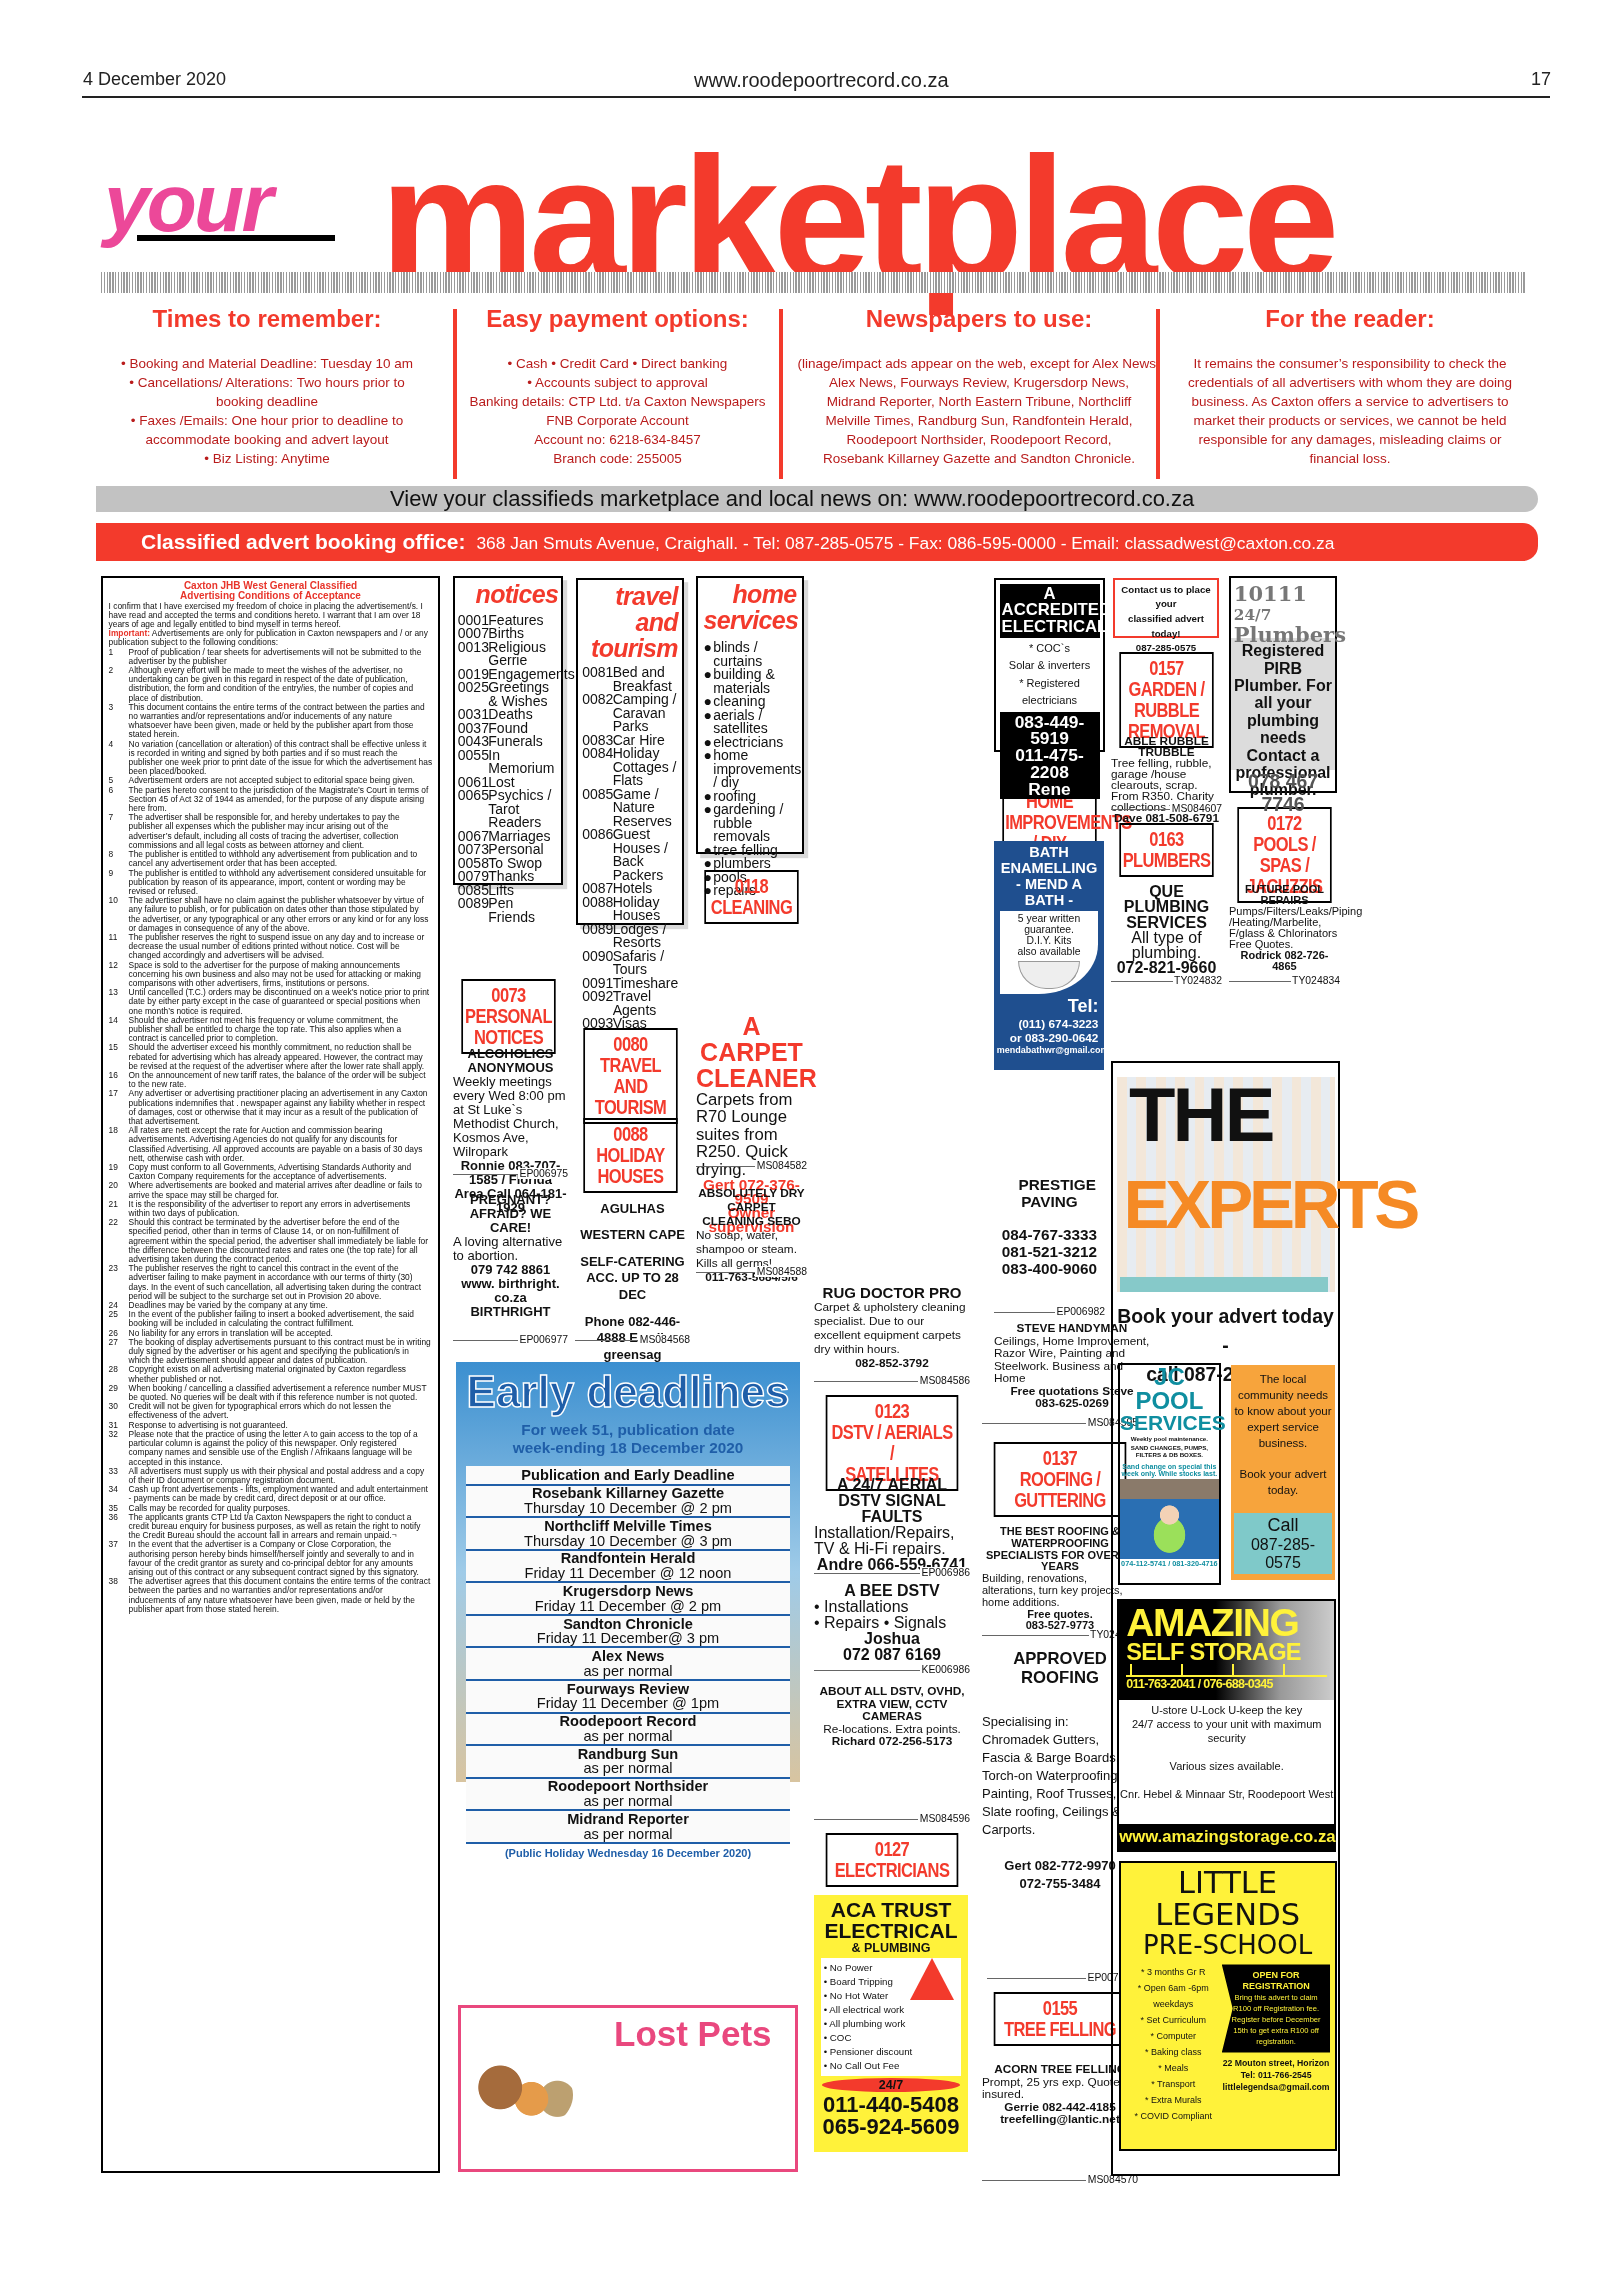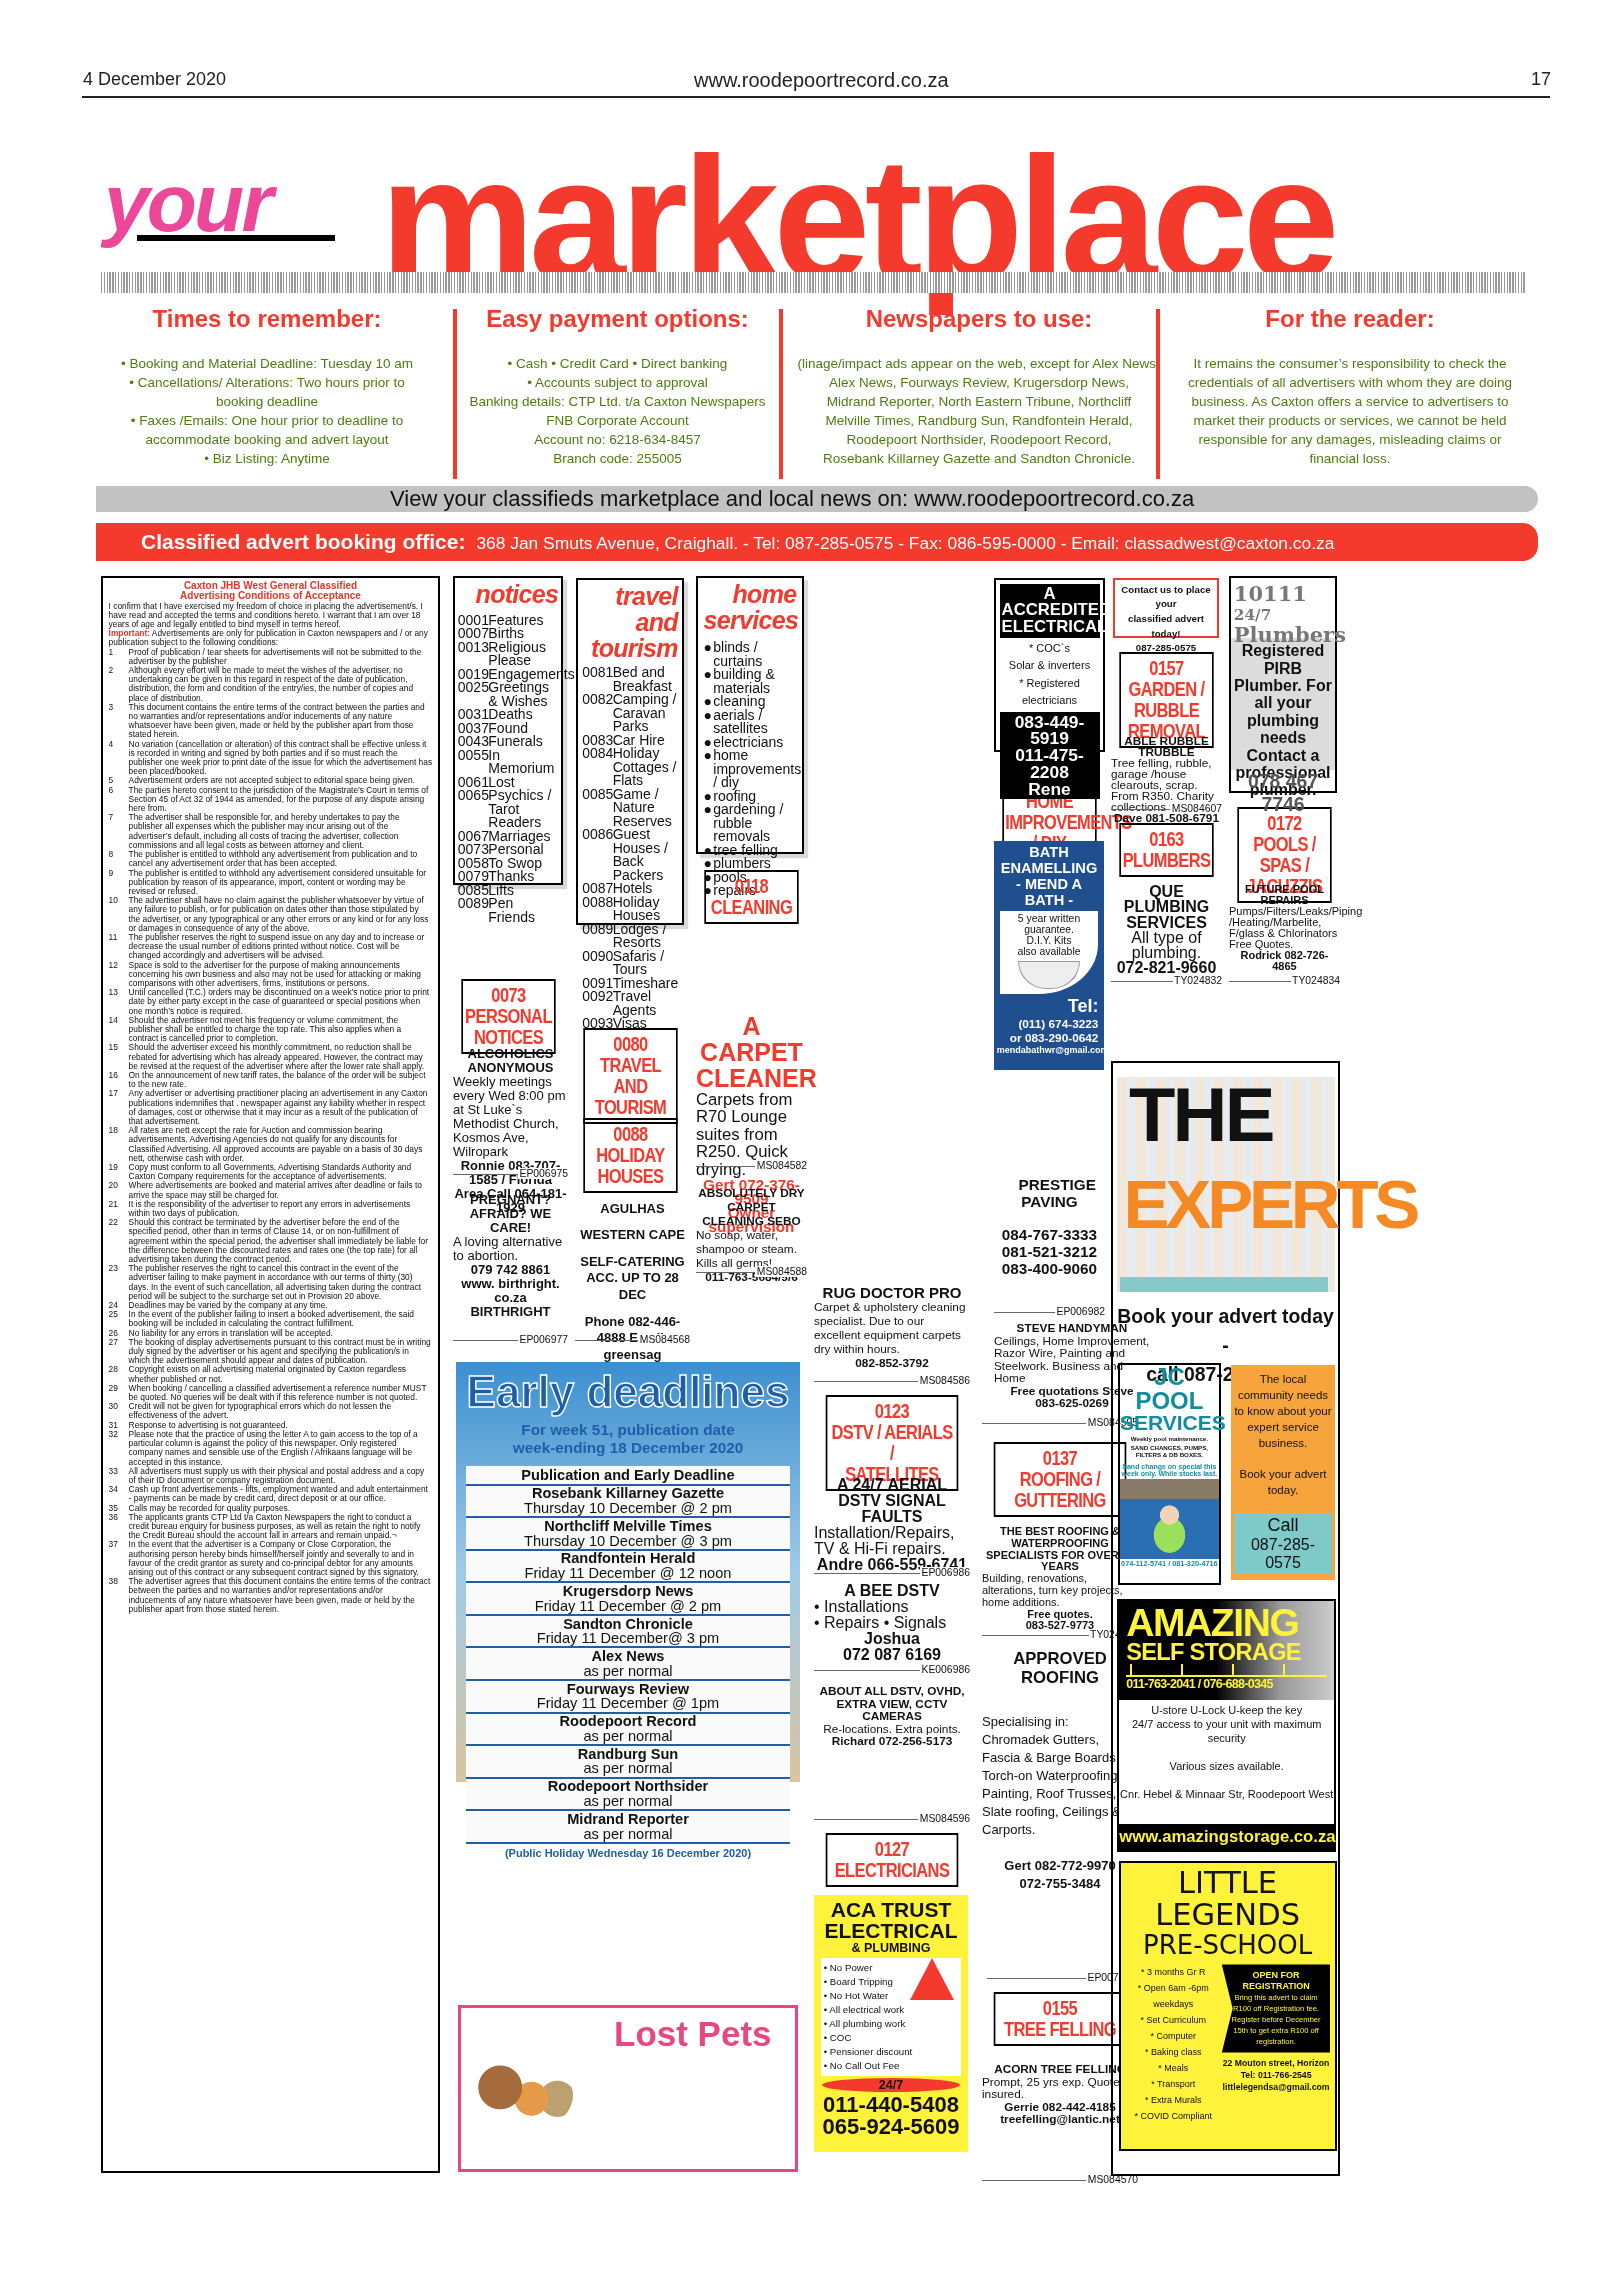--- a/index.html
+++ b/index.html
@@ -6,21 +6,21 @@
 body{width:1624px;height:2295px;background:#fff;font-family:"Liberation Sans",sans-serif;color:#111;position:relative;overflow:hidden}
 .abs{position:absolute}
 .hdr{top:69px;font-size:18px;color:#222;font-family:"Liberation Sans",sans-serif}
 .rule{left:82px;top:96px;width:1468px;height:2.1px;background:#222}
 .your{left:104px;top:156px;font-size:82px;font-weight:bold;font-style:italic;letter-spacing:-2.8px;color:#ec4899}
 .your-ul{left:137px;top:235px;width:198px;height:6.2px;background:#000}
 .mkt{left:380px;top:132px;font-size:174px;font-weight:bold;color:#f33a2c;letter-spacing:-5.6px;line-height:1}
 .hatch{left:101px;top:272px;width:1425px;height:21px;background:repeating-linear-gradient(90deg,#9a9a9a 0 1.4px,#fff 1.4px 2.8px)}
 .info-col{top:305px;height:177px;text-align:center}
 .info-col h3{color:#f33a2c;font-size:24px;font-weight:bold;margin-bottom:21px}
-.info-col p{font-size:13.5px;line-height:19px;color:#4d7c0f}
+.info-col p{font-size:13.5px;line-height:19px;color:#b91c1c}
 .vline{top:309px;width:3.5px;height:170px;background:#f33a2c}
 .viewbar{left:96px;top:486px;width:1442px;height:26px;background:#c2c2c2;border-radius:0 14px 14px 0;font-size:22px;line-height:26px;padding-left:294px;color:#111}
 .bookbar{left:96px;top:523px;width:1442px;height:38px;background:#f33a2c;border-radius:0 15.3px 15.3px 0;color:#fff;line-height:38px;padding-left:45px;font-size:17.4px}
 .bookbar b{font-size:21px;margin-right:11px}
 .terms{left:101px;top:576px;width:339px;height:1597px;border:2.1px solid #000;padding:2.8px 5.6px;font-size:8.4px;line-height:9.2px}
 .terms h4{color:#e8342a;text-align:center;font-size:10px;line-height:10.4px}
 .terms .imp{color:#e8342a;font-weight:bold}
 .terms ol{list-style:none}
 .terms li{display:flex}
 .terms li span.n{width:20px;flex:none}
@@ -239,21 +239,21 @@
       <div class="r">
         <span class="c">0001</span>
         <span>Features</span>
       </div>
       <div class="r">
         <span class="c">0007</span>
         <span>Births</span>
       </div>
       <div class="r">
         <span class="c">0013</span>
-        <span>Religious Please</span>
+        <span>Religious Gerrie</span>
       </div>
       <div class="r">
         <span class="c">0019</span>
         <span>Engagements</span>
       </div>
       <div class="r">
         <span class="c">0025</span>
         <span>Greetings &amp; Wishes</span>
       </div>
       <div class="r">

